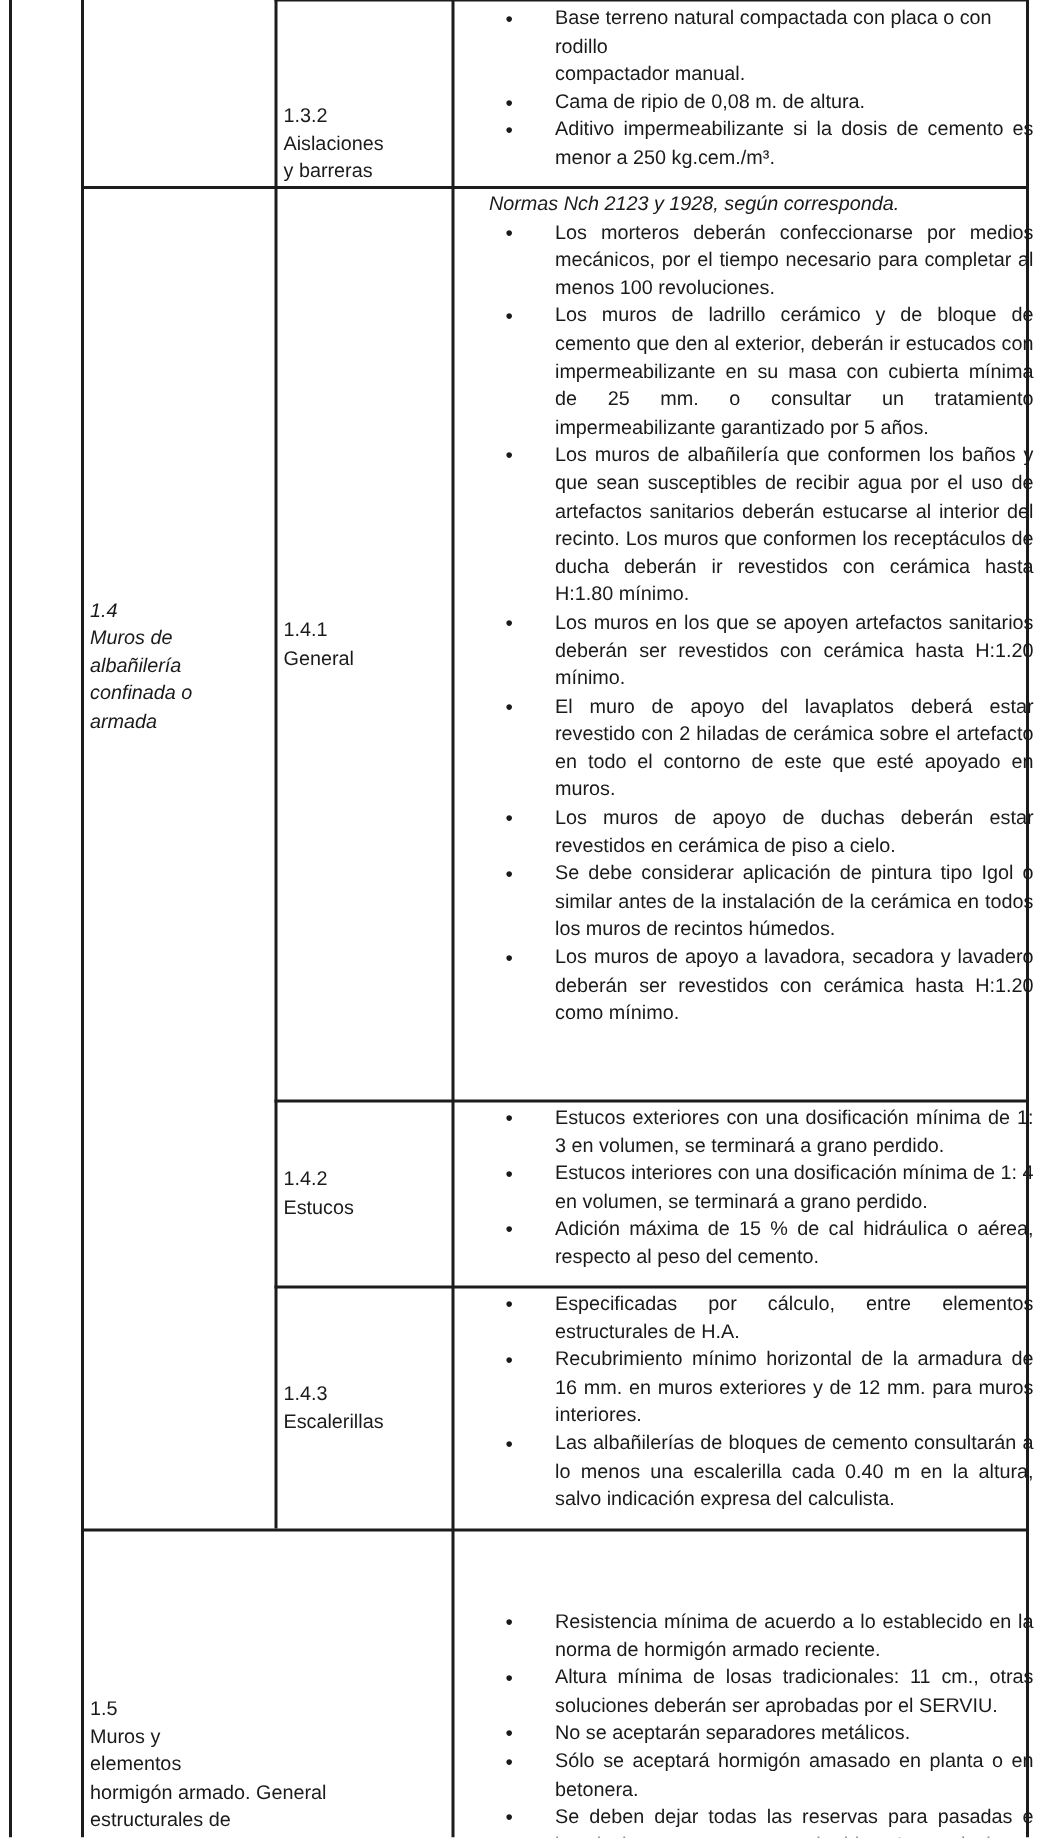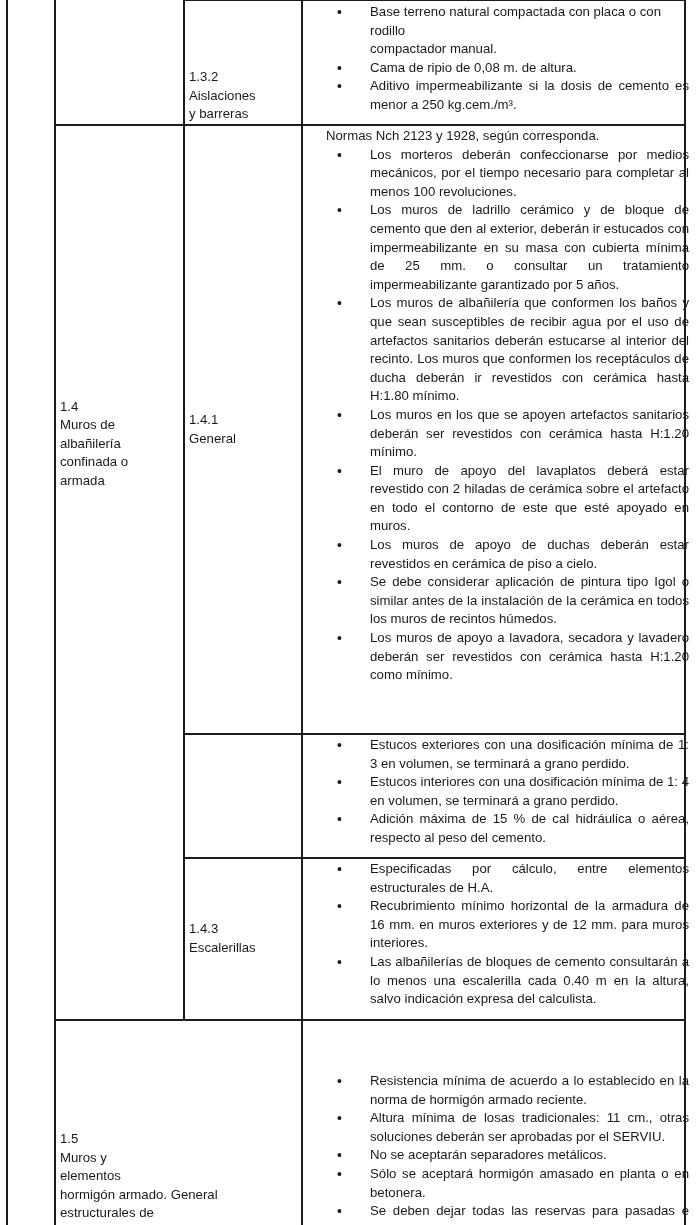--- a/index.html
+++ b/index.html
@@ -9,21 +9,21 @@
   .vline, .hline { position:absolute; background:#1c1c1c; }
   .vline { width:2px; }
   .hline { height:2px; }
   .cell { position:absolute; box-sizing:border-box; font-size:13.2px; line-height:18.6px; }
   .label { display:flex; flex-direction:column; justify-content:center; padding-left:4px; }
   .label span { display:block; }
   .content { padding:0 14px 0 10px; text-align:justify;margin-left:19px; }
   .content ul { list-style:none; margin:0; padding:0; }
   .content li { position:relative; padding-left:38px; }
   .content li::before { content:"\2022"; position:absolute; left:5px; top:0; font-size:14px; }
-  .content .lead { padding-left:0; }
+  .content .lead { padding-left:0;font-style:italic; }
   .content .sub { display:block; }
 </style>
 </head>
 <body>
 
 <div class="page">
 
   <div class="vline" style="left:6px; top:0; height:1225px;"></div>
   <div class="vline" style="left:54px; top:0; height:1225px;"></div>
   <div class="vline" style="left:183px; top:0; height:1019px;"></div>
@@ -46,21 +46,21 @@
       <li>
         <span class="sub">Base terreno natural compactada con placa o con</span>
         <span class="sub">rodillo</span>
         <span class="sub">compactador manual.</span>
       </li>
       <li>Cama de ripio de 0,08 m. de altura.</li>
       <li>Aditivo impermeabilizante si la dosis de cemento es menor a 250 kg.cem./m³.</li>
     </ul>
   </div>
 
-  <div class="cell label" style="left:56px; top:126px; width:127px; height:636px;">
+  <div class="cell label" style="left:56px; top:126px; width:127px; height:636px;font-style:italic;">
     <span>1.4</span>
     <span>Muros de</span>
     <span>albañilería</span>
     <span>confinada o</span>
     <span>armada</span>
   </div>
 
   <div class="cell label" style="left:185px; top:126px; width:116px; height:607px;">
     <span>1.4.1</span>
     <span>General</span>
@@ -72,20 +72,24 @@
       <li>Los muros de ladrillo cerámico y de bloque de cemento que den al exterior, deberán ir estucados con impermeabilizante en su masa con cubierta mínima de 25 mm. o consultar un tratamiento impermeabilizante garantizado por 5 años.</li>
       <li>Los muros de albañilería que conformen los baños y que sean susceptibles de recibir agua por el uso de artefactos sanitarios deberán estucarse al interior del recinto. Los muros que conformen los receptáculos de ducha deberán ir revestidos con cerámica hasta H:1.80 mínimo.</li>
       <li>Los muros en los que se apoyen artefactos sanitarios deberán ser revestidos con cerámica hasta H:1.20 mínimo.</li>
       <li>El muro de apoyo del lavaplatos deberá estar revestido con 2 hiladas de cerámica sobre el artefacto en todo el contorno de este que esté apoyado en muros.</li>
       <li>Los muros de apoyo de duchas deberán estar revestidos en cerámica de piso a cielo.</li>
       <li>Se debe considerar aplicación de pintura tipo Igol o similar antes de la instalación de la cerámica en todos los muros de recintos húmedos.</li>
       <li>Los muros de apoyo a lavadora, secadora y lavadero deberán ser revestidos con cerámica hasta H:1.20 como mínimo.</li>
     </ul>
   </div>
 
+  <div class="cell label" style="left:185px; top:735px; width:116px; height:122px;">
+    <span>1.4.2</span>
+    <span>Estucos</span>
+  </div>
   <div class="cell content" style="left:303px; top:736px; width:381px;">
     <ul>
       <li>Estucos exteriores con una dosificación mínima de 1: 3 en volumen, se terminará a grano perdido.</li>
       <li>Estucos interiores con una dosificación mínima de 1: 4 en volumen, se terminará a grano perdido.</li>
       <li>Adición máxima de 15 % de cal hidráulica o aérea, respecto al peso del cemento.</li>
     </ul>
   </div>
 
   <div class="cell label" style="left:185px; top:859px; width:108px; height:160px;">
     <span>1.4.3</span>

